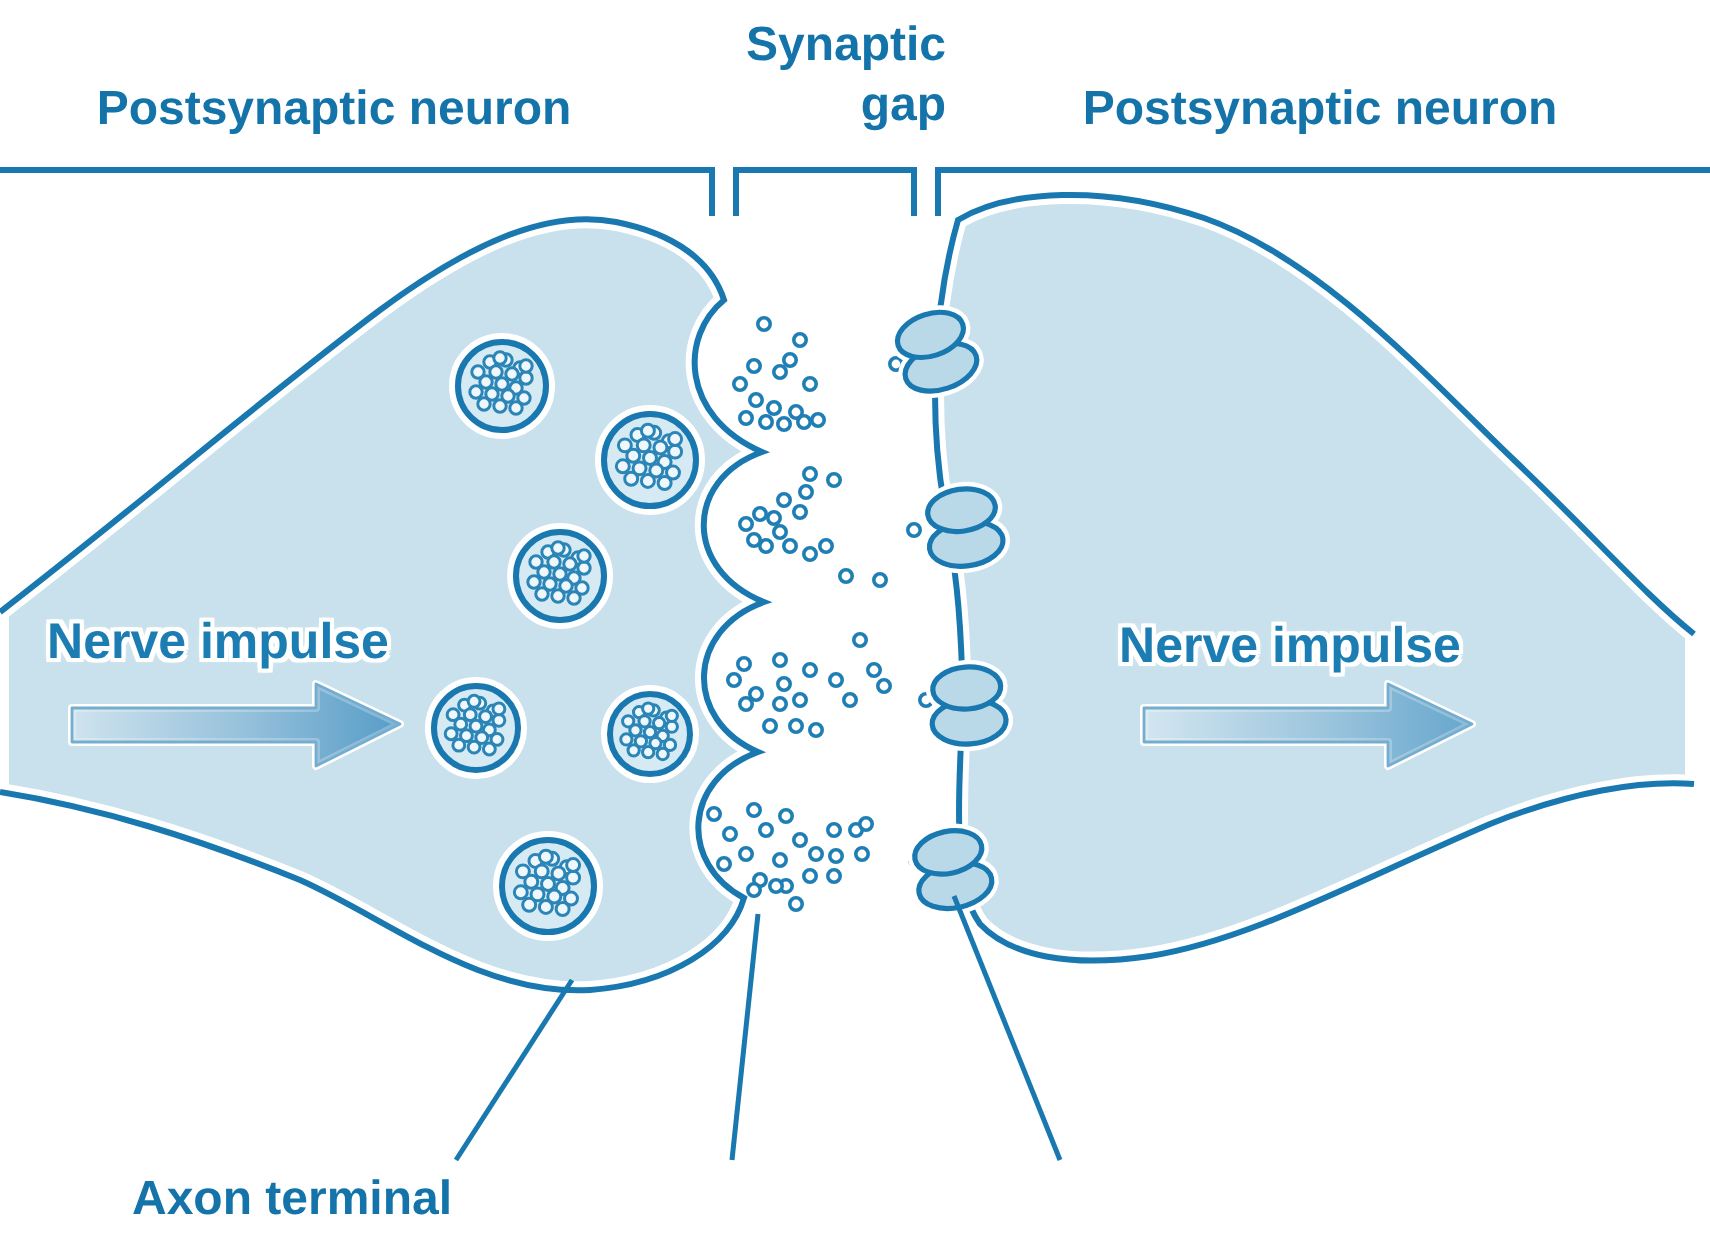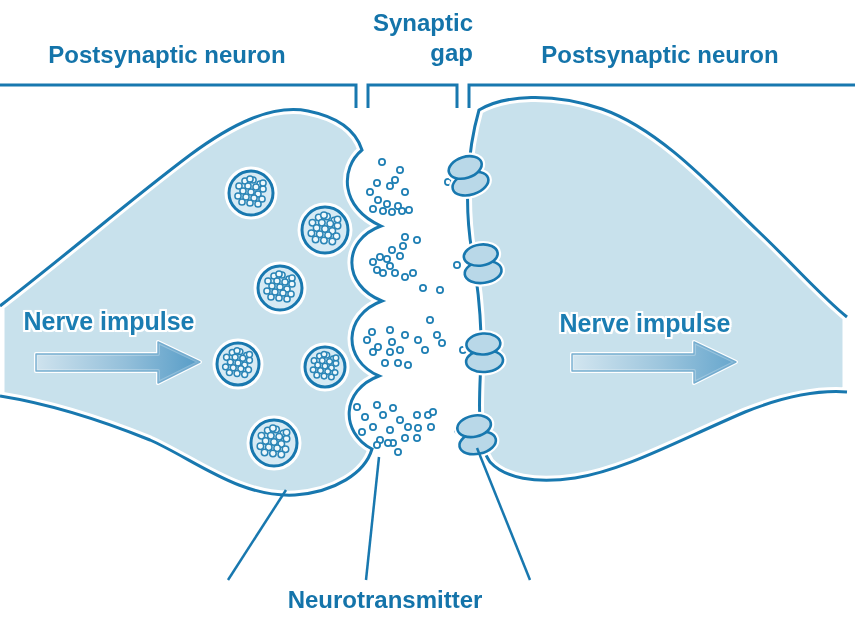--- a/index.html
+++ b/index.html
@@ -353,16 +353,16 @@
   <div class="lbl" style="left:167px;top:40px;">Postsynaptic neuron</div>
 
   <div class="lbl wrap" style="left:413px;top:8px;">Synaptic gap</div>
 
   <div class="lbl" style="left:660px;top:40px;">Postsynaptic neuron</div>
 
   <div class="lbl impulse" style="left:109px;top:306px;">Nerve impulse</div>
 
   <div class="lbl impulse" style="left:645px;top:308px;">Nerve impulse</div>
 
-
-  <div class="lbl" style="left:385px;top:585px;">Neurotransmitter</div>
+  <div class="lbl" style="left:146px;top:585px;">Axon terminal</div>
+
 
 </div>
 
 </body></html>

